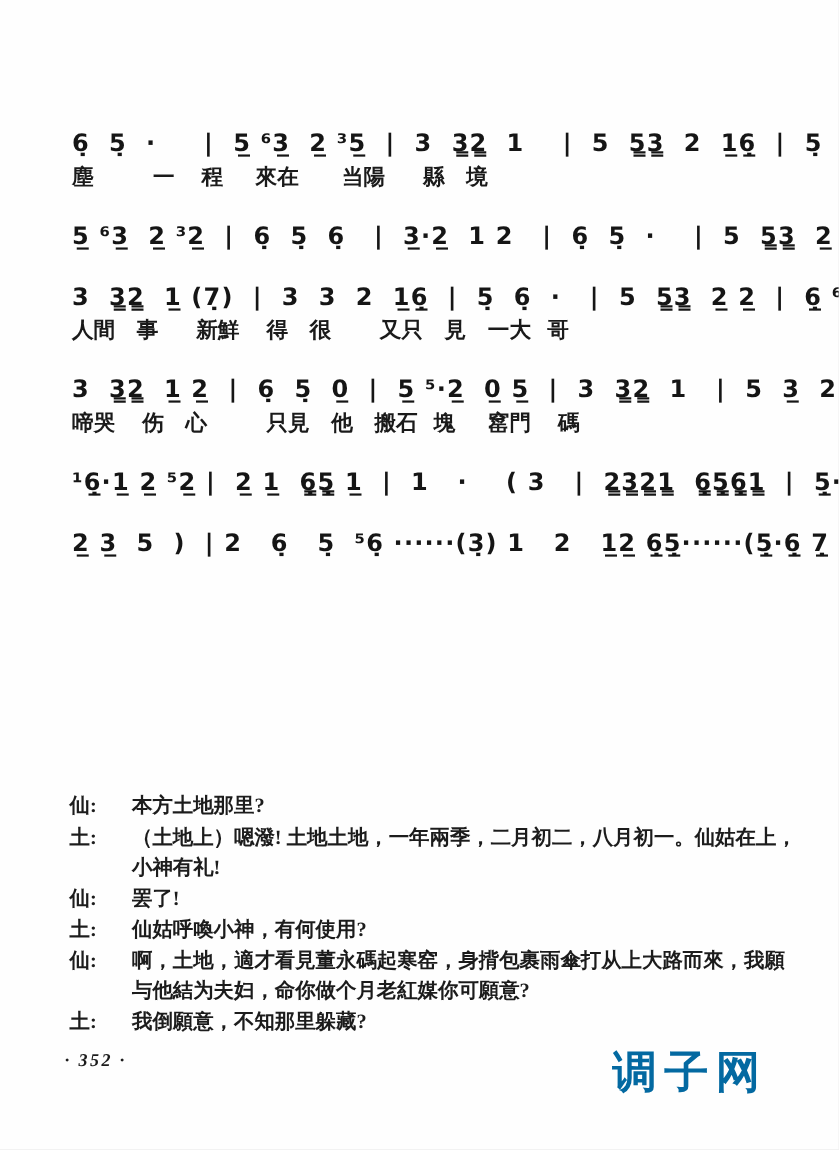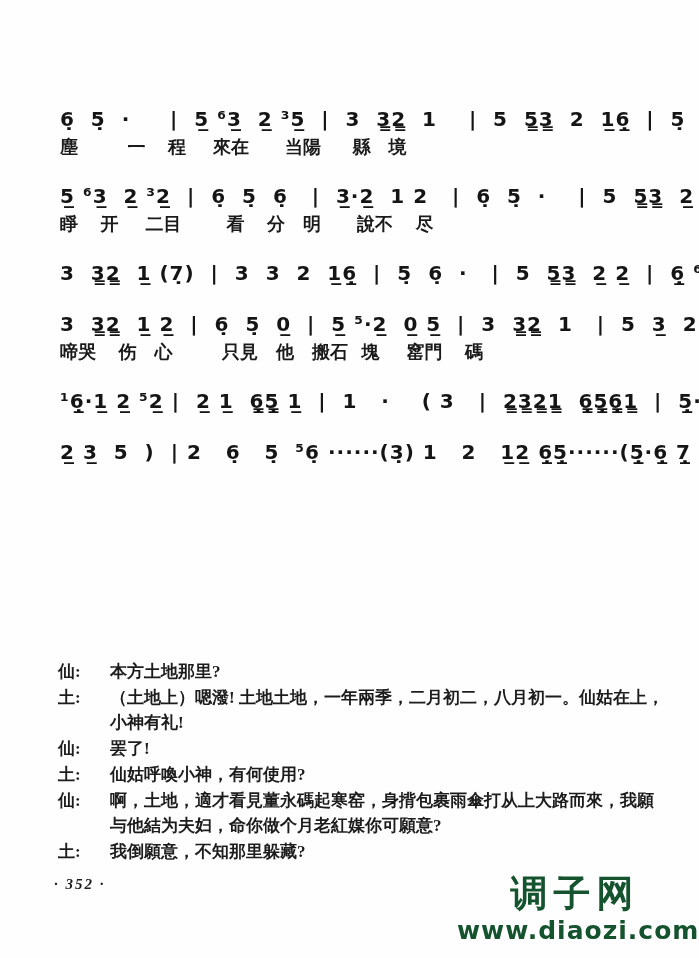--- a/index.html
+++ b/index.html
@@ -78,21 +78,21 @@
     font-size:15px;
     font-weight:700;
     font-style:italic;
     letter-spacing:2px;
   }
   .watermark{
     position:absolute;
     right:6px;top:872px;
     width:236px;
     text-align:center;
-    color:#14532d;
+    color:#0369a1;
     font-family:"DejaVu Sans", sans-serif;
   }
   .wm-name{
     font-size:37px;
     font-weight:700;
     letter-spacing:6px;
     line-height:44px;
   }
   .wm-url{
     font-size:25px;
@@ -108,25 +108,25 @@
 
   <section class="score">
 
     <div class="score-line">
       <div class="notes">6̣  5̣  ·     |  5̲ ⁶3̲  2̲ ³5̲  |  3  3̳2̳  1    |  5  5̳3̳  2  1̲6̲̣  |  5̣  6̣  0̲  |</div>
       <div class="lyrics">塵           一     程      來在        当陽       縣    境</div>
     </div>
 
     <div class="score-line">
       <div class="notes">5̲ ⁶3̲  2̲ ³2̲  |  6̣  5̣  6̣   |  3̲·2̲  1 2   |  6̣  5̣  ·    |  5  5̳3̳  2̲ 5̲  |</div>
-      <div class="lyrics">睜     开      二目          看     分    明        說不     尽</div>
     </div>
 
     <div class="score-line">
       <div class="notes">3  3̳2̳  1̲ (7̣)  |  3  3  2  1̲6̲̣  |  5̣  6̣  ·   |  5  5̳3̳  2̲ 2̲  |  6̲̣ ⁶3̲  5̣   |</div>
+      <div class="lyrics">人間    事       新鮮     得    很         又只    見    一大   哥</div>
     </div>
 
     <div class="score-line">
       <div class="notes">3  3̳2̳  1̲ 2̲  |  6̣  5̣  0̲  |  5̲ ⁵·2̲  0̲ 5̲  |  3  3̳2̳  1   |  5  3̲  2  1̲6̲̣  |</div>
       <div class="lyrics">啼哭     伤    心           只見    他    搬石   塊      窰門     碼</div>
     </div>
 
 
     <div class="score-line">
       <div class="notes">¹6̲̣·1̲ 2̲ ⁵2̲ |  2̲ 1̲  6̳̣5̳̣ 1̲  |  1   ·    ( 3   |  2̳3̳2̳1̳  6̳̣5̳̣6̳̣1̳  |  5̲̣·6̲̣  5̣  5  |</div>
@@ -170,16 +170,15 @@
       <span class="speaker">土:</span>
       <span class="dtext">我倒願意，不知那里躲藏?</span>
     </div>
 
   </section>
 
   <div class="pagenum">· 352 ·</div>
 
   <div class="watermark">
     <div class="wm-name">调子网</div>
-    <div class="wm-url">www.diaozi.com</div>
   </div>
 
 </div>
 
 </body></html>

